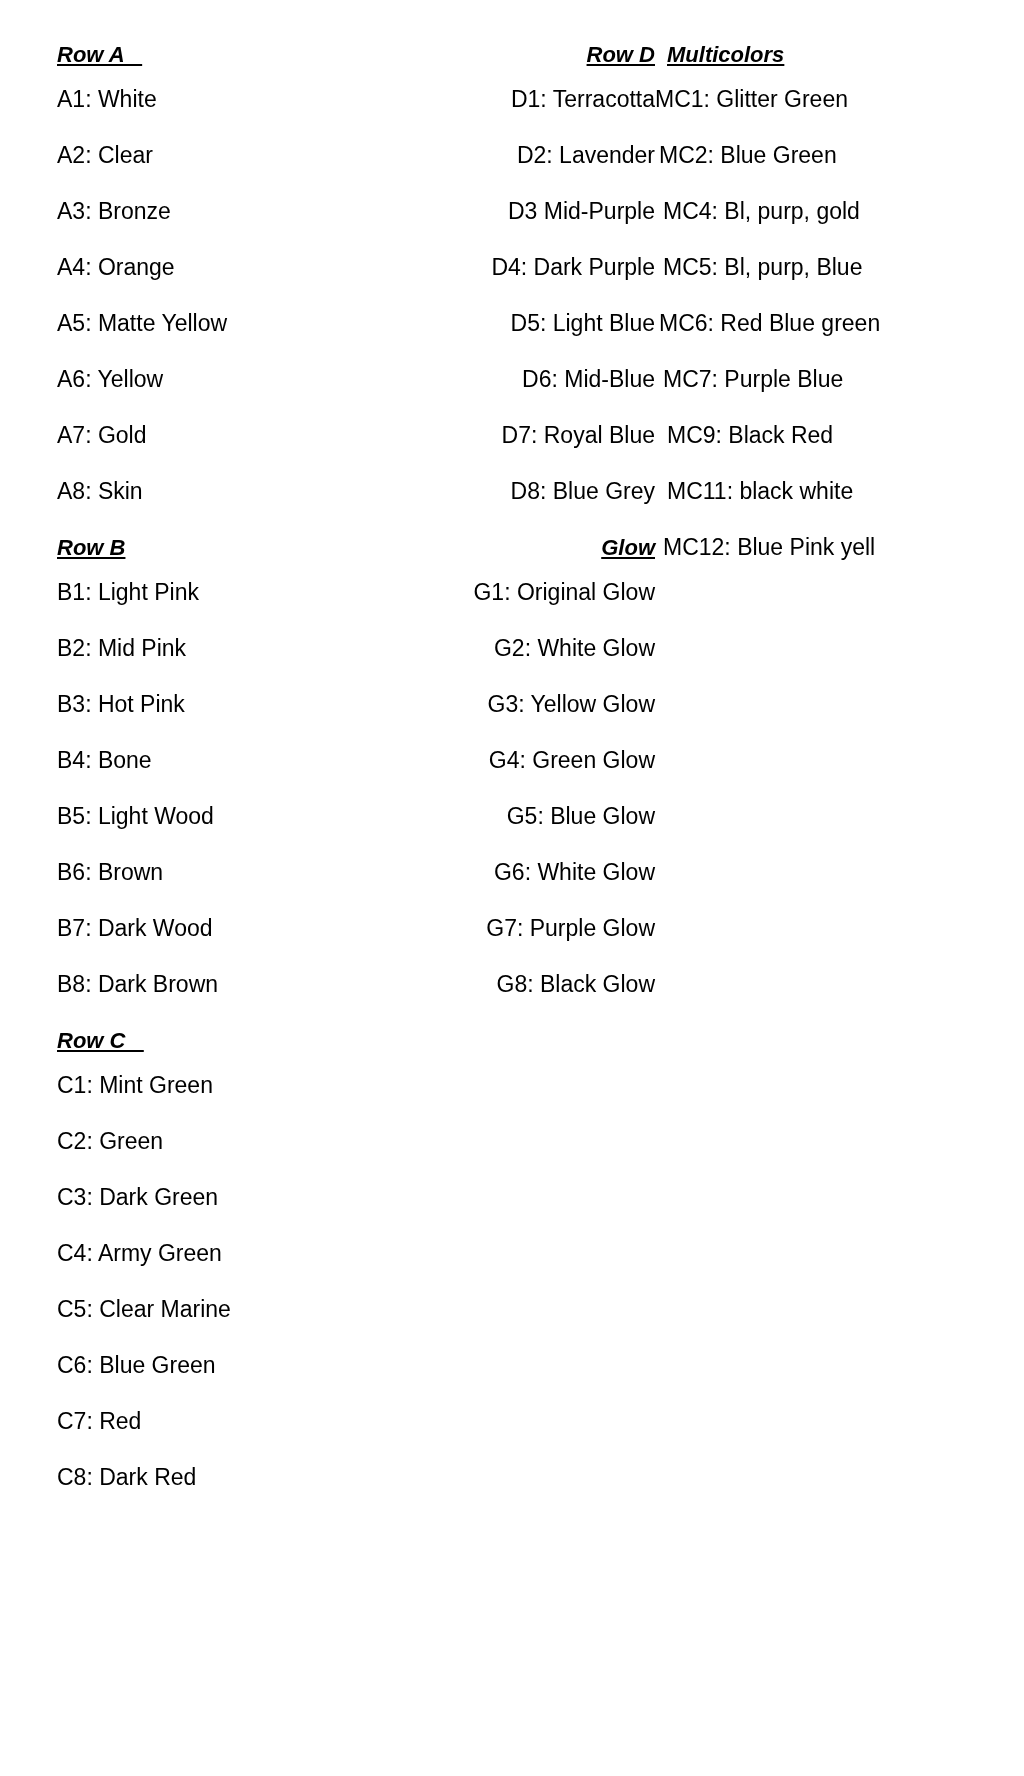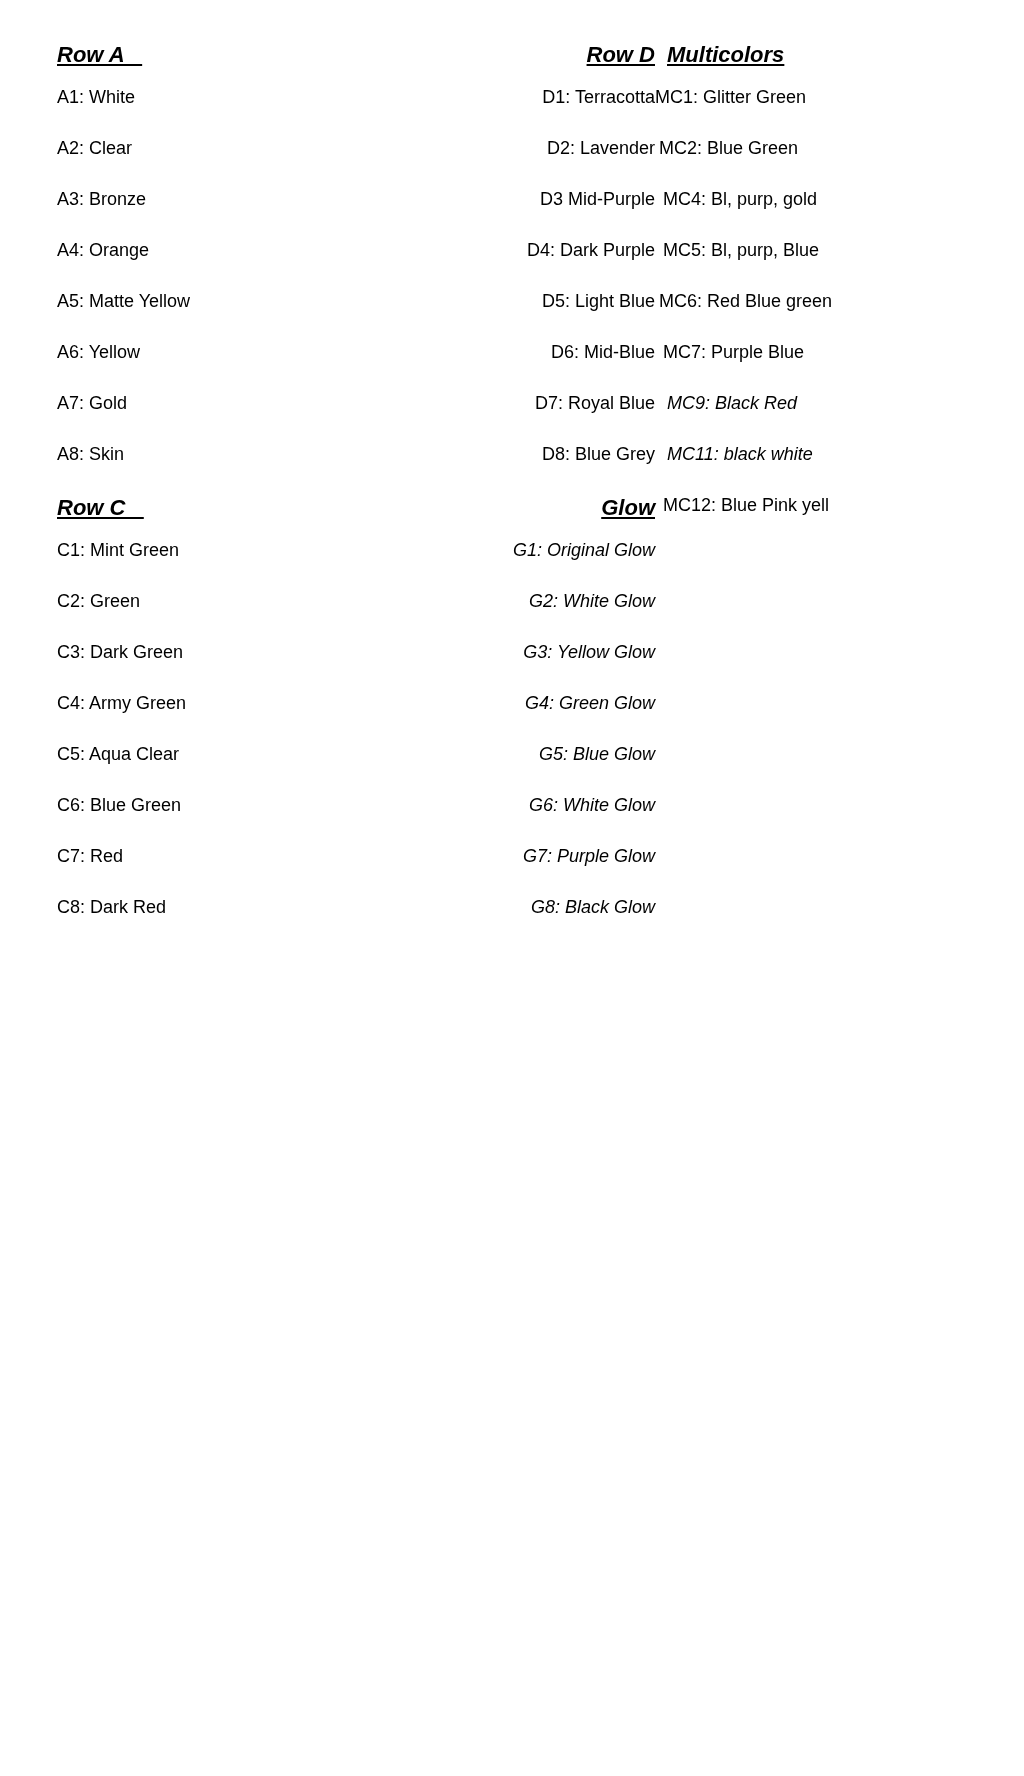--- a/index.html
+++ b/index.html
@@ -55,36 +55,36 @@
     text-decoration: underline;
     line-height: 1.0;
     margin: 0 0 22px 0;
     white-space: pre;
     display: inline-block;
   }
   .group + .group {
     margin-top: 34px;
   }
   .item {
-    font-size: 18px;
+    font-size: 23px;
     line-height: 1.0;
     margin: 0 0 33px 0;
     white-space: nowrap;
   }
   .item:last-child {
     margin-bottom: 0;
   }
   
   .col-b .group-title { margin-left: 0px; }
   .col-b .item { margin-left: 2px; }
   .col-c .group-title { margin-left: 12px; }
   .col-c .item { margin-left: 0px; }
   .indent-1 { padding-left: 4px; }
   .indent-2 { padding-left: 8px; }
-  .indent-3 { padding-left: 12px; font-style: italic; }
+  .indent-3 { padding-left: 12px; }
 </style>
 </head>
 <body>
 
 <div class="page">
   <div class="columns">
 
     <div class="col col-a">
 
       <div class="group">
@@ -92,28 +92,39 @@
         <div class="item">A1: White</div>
         <div class="item">A2: Clear</div>
         <div class="item">A3: Bronze</div>
         <div class="item">A4: Orange</div>
         <div class="item">A5: Matte Yellow</div>
         <div class="item">A6: Yellow</div>
         <div class="item">A7: Gold</div>
         <div class="item">A8: Skin</div>
       </div>
 
+      <div class="group">
+        <div class="group-title">Row B</div>
+        <div class="item">B1: Light Pink</div>
+        <div class="item">B2: Mid Pink</div>
+        <div class="item">B3: Hot Pink</div>
+        <div class="item">B4: Bone</div>
+        <div class="item">B5: Light Wood</div>
+        <div class="item">B6: Brown</div>
+        <div class="item">B7: Dark Wood</div>
+        <div class="item">B8: Dark Brown</div>
+      </div>
 
       <div class="group">
         <div class="group-title">Row C   </div>
         <div class="item">C1: Mint Green</div>
         <div class="item">C2: Green</div>
         <div class="item">C3: Dark Green</div>
         <div class="item">C4: Army Green</div>
-        <div class="item">C5: Aqua Clear</div>
+        <div class="item">C5: Clear Marine</div>
         <div class="item">C6: Blue Green</div>
         <div class="item">C7: Red</div>
         <div class="item">C8: Dark Red</div>
       </div>
 
     </div>
 
     <div class="col col-b">
 
       <div class="group">

